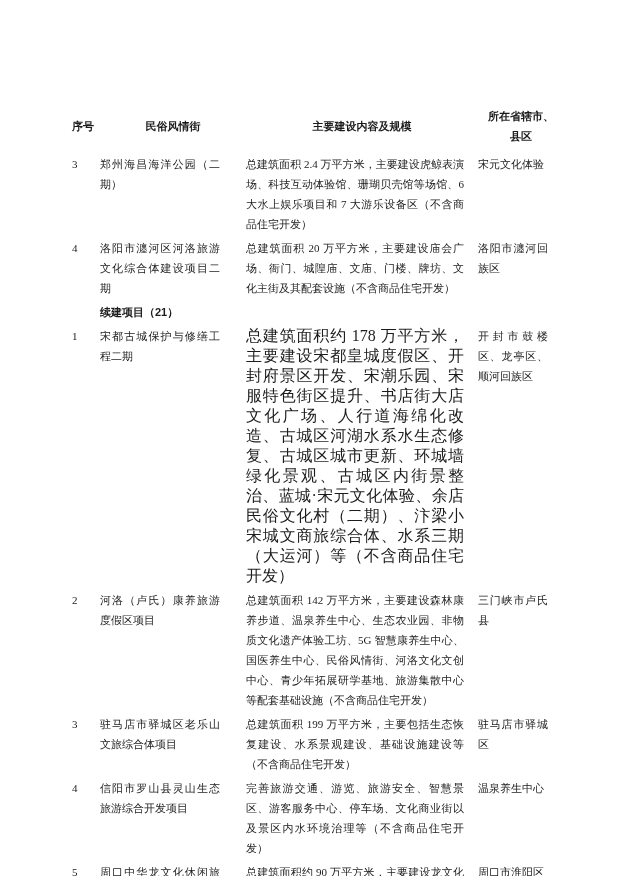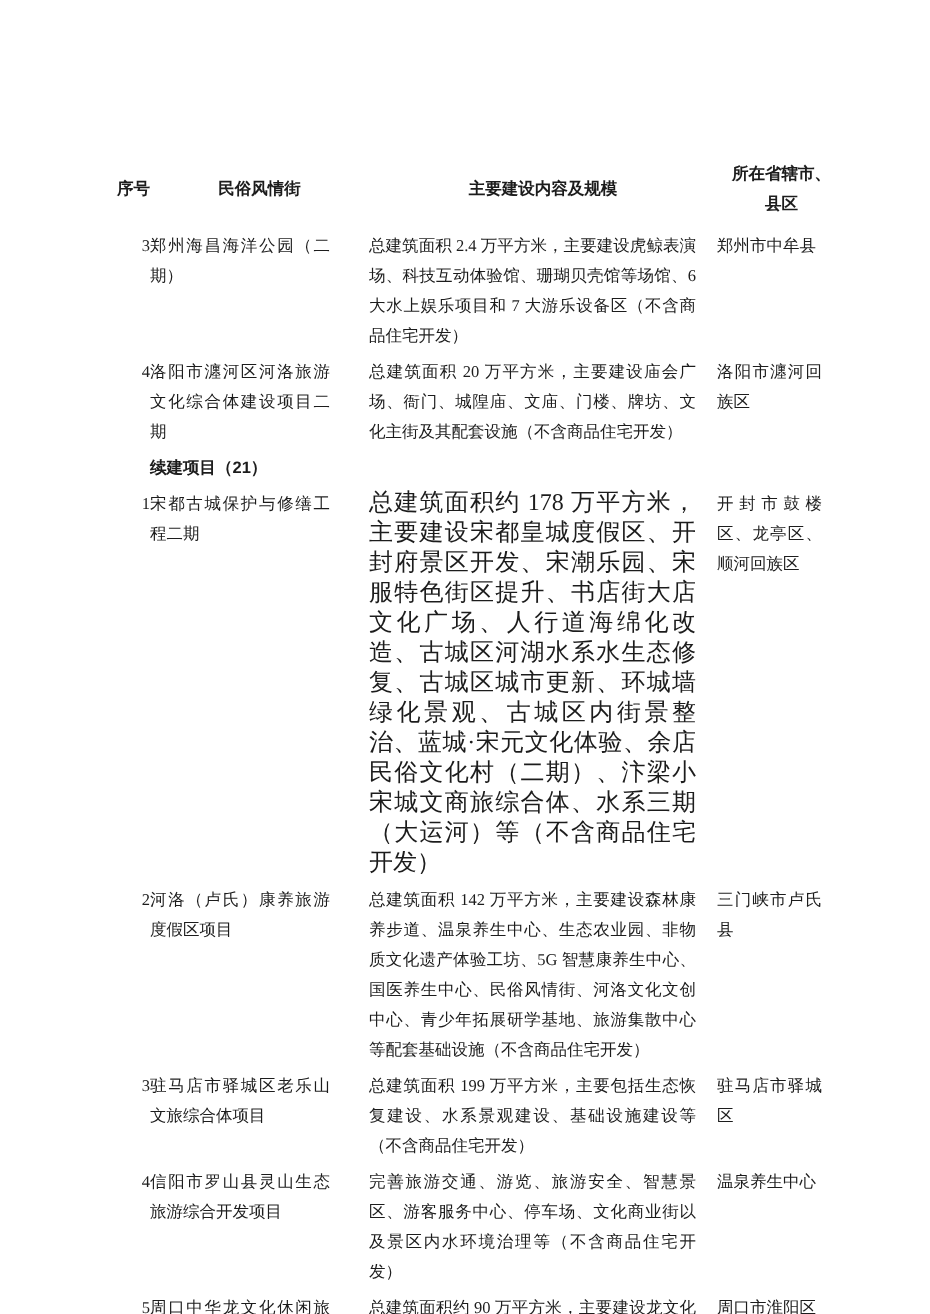--- a/index.html
+++ b/index.html
@@ -35,21 +35,21 @@
   .thead {
     align-items: center;
     margin-bottom: 8px;
     font-family: "Liberation Sans", "DejaVu Sans", sans-serif;
     font-weight: bold;
   }
   .cell {
     display: block;
   }
   .cell-no {
-    text-align: right;
+    text-align: left;
   }
   .cell-name {
     padding-right: 26px;
     text-align: justify;
   }
   .cell-content {
     padding-right: 14px;
     text-align: justify;
   }
   .cell-content.tight {
@@ -89,21 +89,21 @@
       <span class="cell cell-name th-center">民俗风情街</span>
       <span class="cell cell-content th-center">主要建设内容及规模</span>
       <span class="cell cell-loc th-center">所在省辖市、县区</span>
     </div>
 
     <div id="table-body">
   <div class="trow">
     <span class="cell cell-no">3</span>
     <span class="cell cell-name">郑州海昌海洋公园（二期）</span>
     <span class="cell cell-content">总建筑面积 2.4 万平方米，主要建设虎鲸表演场、科技互动体验馆、珊瑚贝壳馆等场馆、6 大水上娱乐项目和 7 大游乐设备区（不含商品住宅开发）</span>
-    <span class="cell cell-loc">郑州市中牟县</span>
+    <span class="cell cell-loc">宋元文化体验</span>
   </div>
 
   <div class="trow">
     <span class="cell cell-no">4</span>
     <span class="cell cell-name">洛阳市瀍河区河洛旅游文化综合体建设项目二期</span>
     <span class="cell cell-content">总建筑面积 20 万平方米，主要建设庙会广场、衙门、城隍庙、文庙、门楼、牌坊、文化主街及其配套设施（不含商品住宅开发）</span>
     <span class="cell cell-loc">洛阳市瀍河回族区</span>
   </div>
 
   <div class="section-title">续建项目（21）</div>

